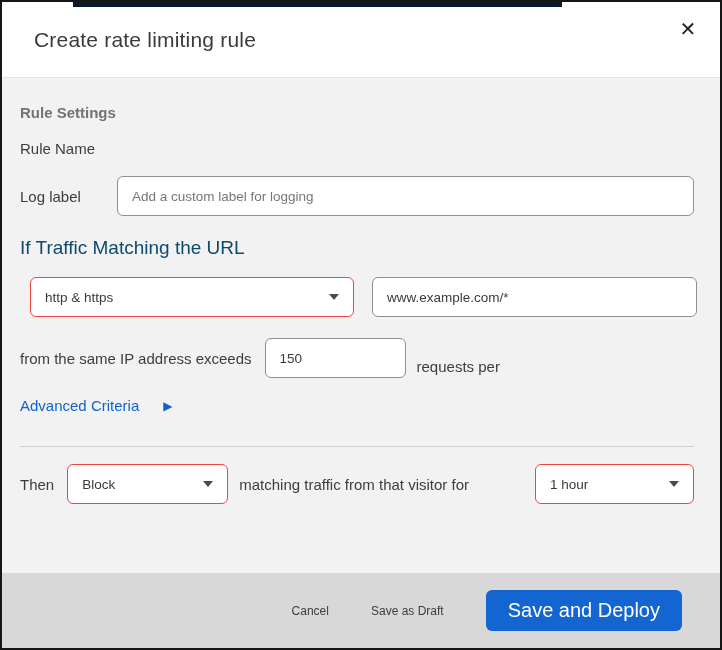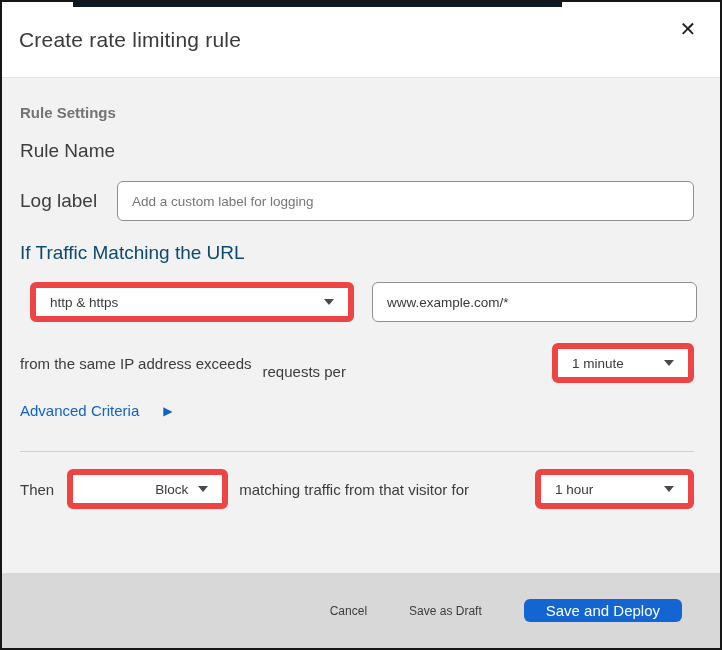--- a/index.html
+++ b/index.html
@@ -24,21 +24,21 @@
     z-index: 3;
   }
 
   .modal-header {
     position: relative;
     height: 76px;
     background: #ffffff;
     border-bottom: 1px solid #e4e4e4;
     display: flex;
     align-items: center;
-    padding-left: 17px;
+    padding-left: 32px;
   }
   .modal-title {
     font-size: 21px;
     font-weight: 400;
     color: #3a3a3a;
     letter-spacing: 0.2px;
   }
   .close-btn {
     position: absolute;
     right: 15px; top: 10px;
@@ -58,21 +58,21 @@
     margin-top: 26px;
     font-size: 15px;
     font-weight: 700;
     color: #737373;
   }
 
   .field-row { display: flex; align-items: center; margin-top: 19px; }
   .field-label {
     flex: none;
     width: 97px;
-    font-size: 19px;
+    font-size: 15px;
     color: #3d3d3d;
   }
   .text-input {
     flex: 1;
     height: 40px;
     background: #ffffff;
     border: 1px solid #8f8f8f;
     border-radius: 6px;
     padding: 0 14px;
     font-size: 13.5px;
@@ -92,21 +92,21 @@
     display: flex;
     align-items: center;
     margin-top: 18px;
     margin-left: 10px;
     gap: 18px;
   }
 
   .dropdown {
     height: 40px;
     background: #ffffff;
-    border: 6px solid #ef4444;
+    border: 1px solid #ef4444;
     border-radius: 6px;
     display: flex;
     align-items: center;
     justify-content: space-between;
     padding: 0 14px;
     font-size: 13.5px;
     color: #3a3a3a;
     cursor: pointer;
   }
   .caret {
@@ -151,21 +151,21 @@
     margin: 31px 0 0 0;
   }
 
   .then-row {
     display: flex;
     align-items: center;
     margin-top: 17px;
     font-size: 15px;
     color: #3d3d3d;
   }
-  .dd-action { width: 161px; flex: none; margin-left: 13px; justify-content: flex-end; }
+  .dd-action { width: 161px; flex: none; margin-left: 13px; }
   .then-connector { margin-left: 11px; white-space: nowrap; }
   .dd-duration { width: 159px; flex: none; margin-left: auto; }
 
   .modal-footer {
     position: absolute;
     left: 0; right: 0; bottom: 0;
     height: 75px;
     background: #d8d8d8;
     display: flex;
     align-items: center;
@@ -176,27 +176,27 @@
   .link-btn {
     background: none;
     border: none;
     font-family: inherit;
     font-size: 12px;
     color: #3d3d3d;
     cursor: pointer;
     padding: 0;
   }
   .primary-btn {
-    height: 23px;
+    height: 41px;
     padding: 0 22px;
     background: #1365d2;
     border: none;
     border-radius: 6px;
     font-family: inherit;
-    font-size: 15px;
+    font-size: 20px;
     color: #ffffff;
     cursor: pointer;
   }
 </style>
 </head>
 <body>
 
 <div class="page">
 
   <div class="top-strip"></div>
@@ -224,25 +224,22 @@
     <div class="match-row">
       <div class="dropdown dd-scheme" role="combobox">
         <span>http &amp; https</span>
         <span class="caret"></span>
       </div>
       <input class="text-input url-input" type="text" value="www.example.com/*" style="">
     </div>
 
     <div class="threshold-row">
       <span>from the same IP address exceeds</span>
+      <input class="text-input num-input" type="text" value="150" style="">
       <span class="threshold-connector">requests per</span>
-      <div class="dropdown dd-period" role="combobox">
-        <span>1 minute</span>
-        <span class="caret"></span>
-      </div>
     </div>
 
     <button class="advanced-link">
       <span>Advanced Criteria</span>
       <span class="advanced-glyph">▶</span>
     </button>
 
     <hr class="divider">
 
     <div class="then-row">

